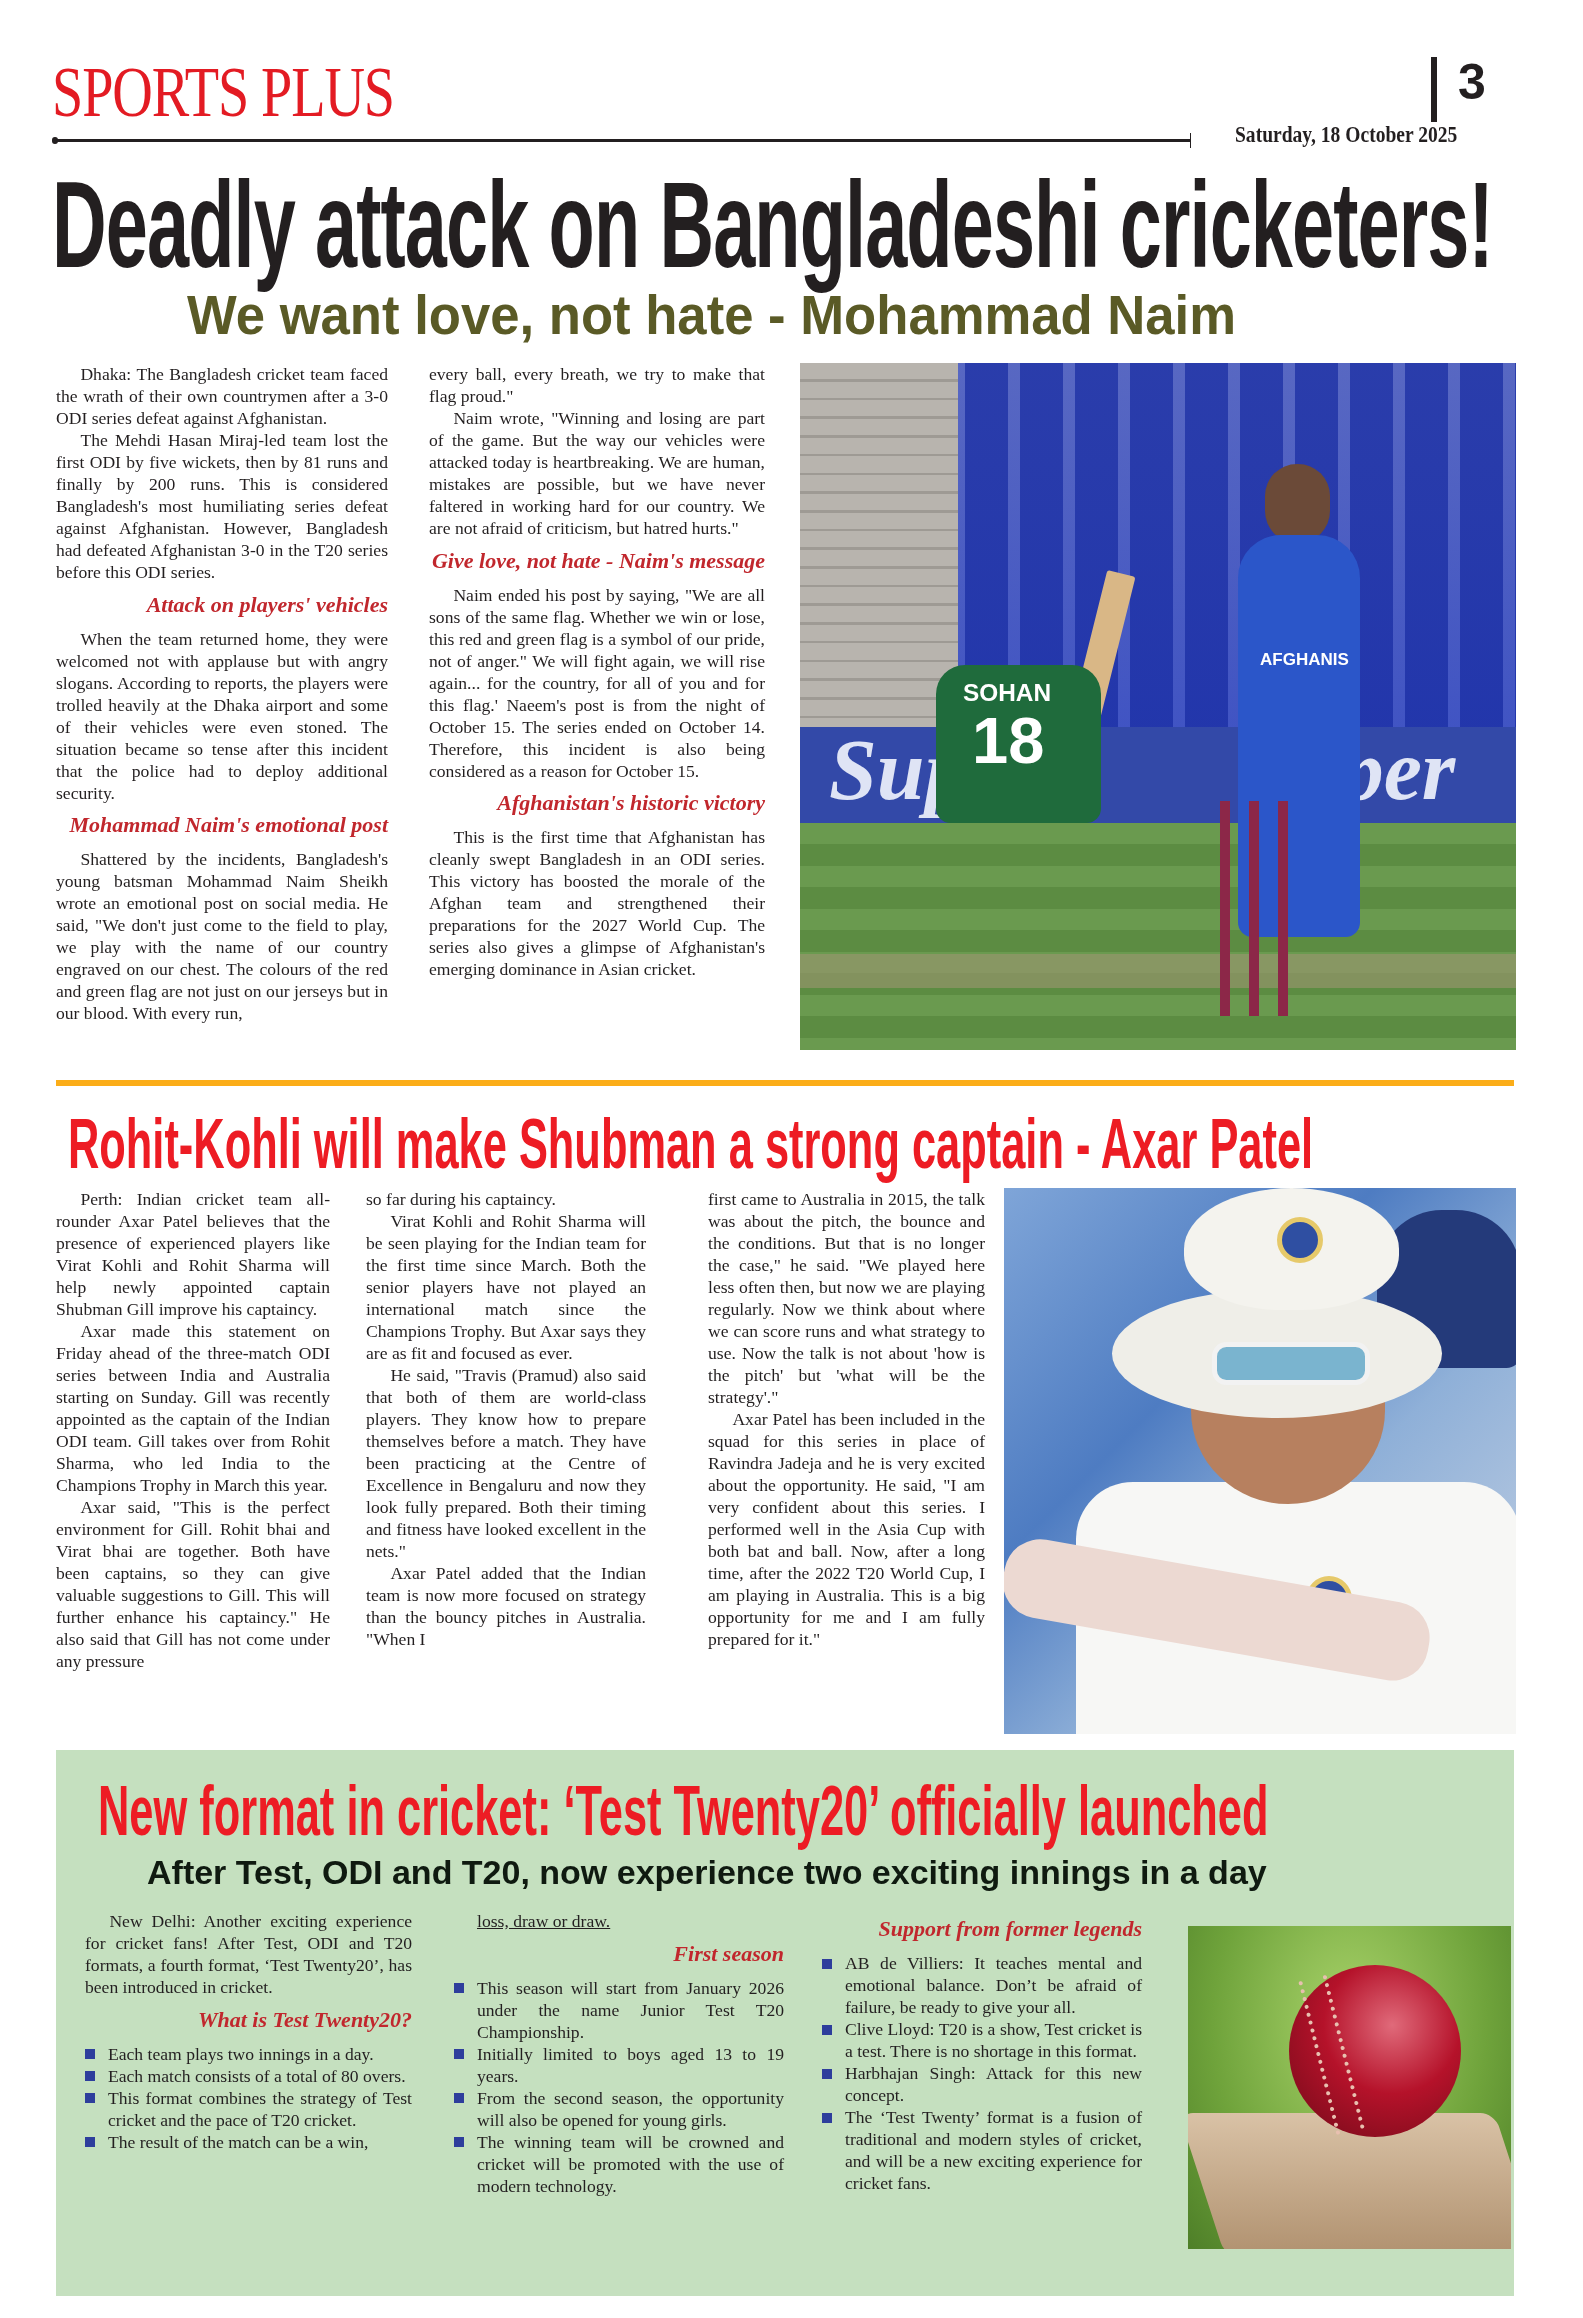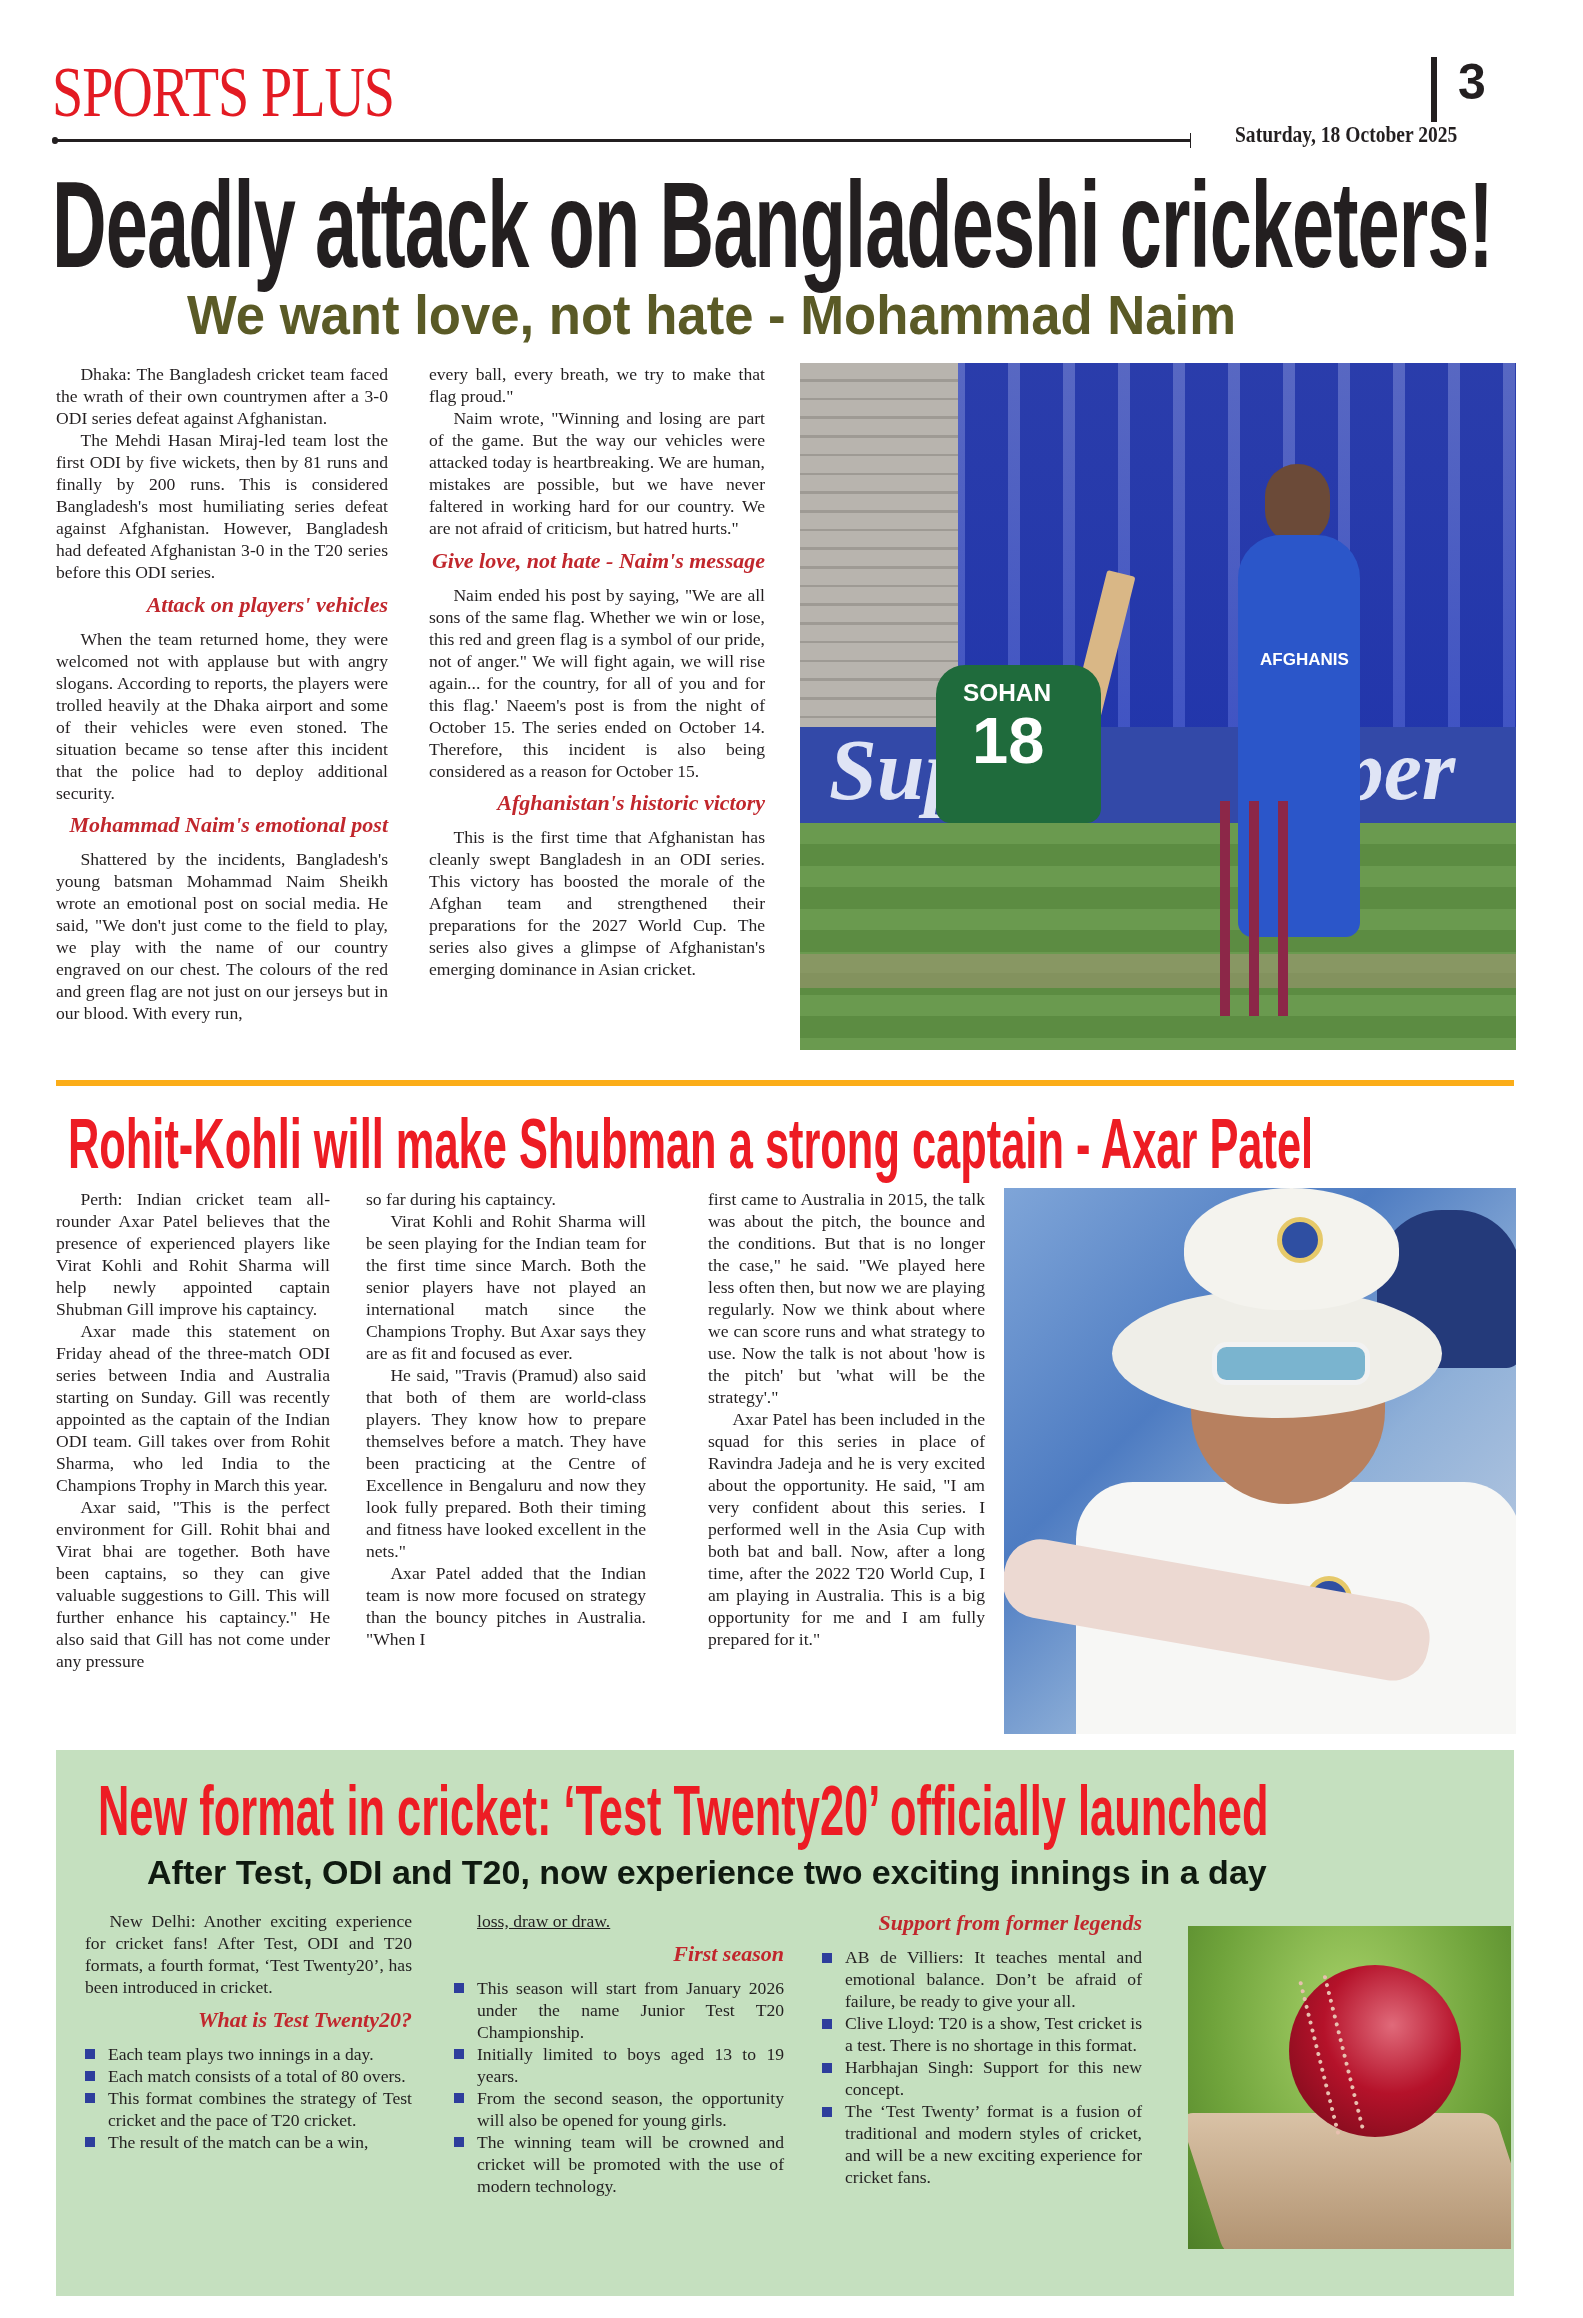--- a/index.html
+++ b/index.html
@@ -181,25 +181,25 @@
   <div class="xhead">First season</div>
   <ul class="bul">
     <li>This season will start from January 2026 under the name Junior Test T20 Championship.</li>
     <li>Initially limited to boys aged 13 to 19 years.</li>
     <li>From the second season, the opportunity will also be opened for young girls.</li>
     <li>The winning team will be crowned and cricket will be promoted with the use of modern technology.</li>
   </ul>
 </div>
 
 <div class="col" style="left:822px; top:1910px; width:320px;">
-  <div class="xhead" style="margin-top:0;">Support from former legends</div>
+  <div class="xhead" style="margin-top:6px;">Support from former legends</div>
   <ul class="bul">
     <li>AB de Villiers: It teaches mental and emotional balance. Don’t be afraid of failure, be ready to give your all.</li>
     <li>Clive Lloyd: T20 is a show, Test cricket is a test. There is no shortage in this format.</li>
-    <li>Harbhajan Singh: Support for this new concept.</li>
+    <li>Harbhajan Singh: Attack for this new concept.</li>
     <li>The ‘Test Twenty’ format is a fusion of traditional and modern styles of cricket, and will be a new exciting experience for cricket fans.</li>
   </ul>
 </div>
 
 <div class="photo photo3">
   <div class="batwood"></div>
   <div class="ball"></div>
   <div class="seam"></div>
 </div>
 

